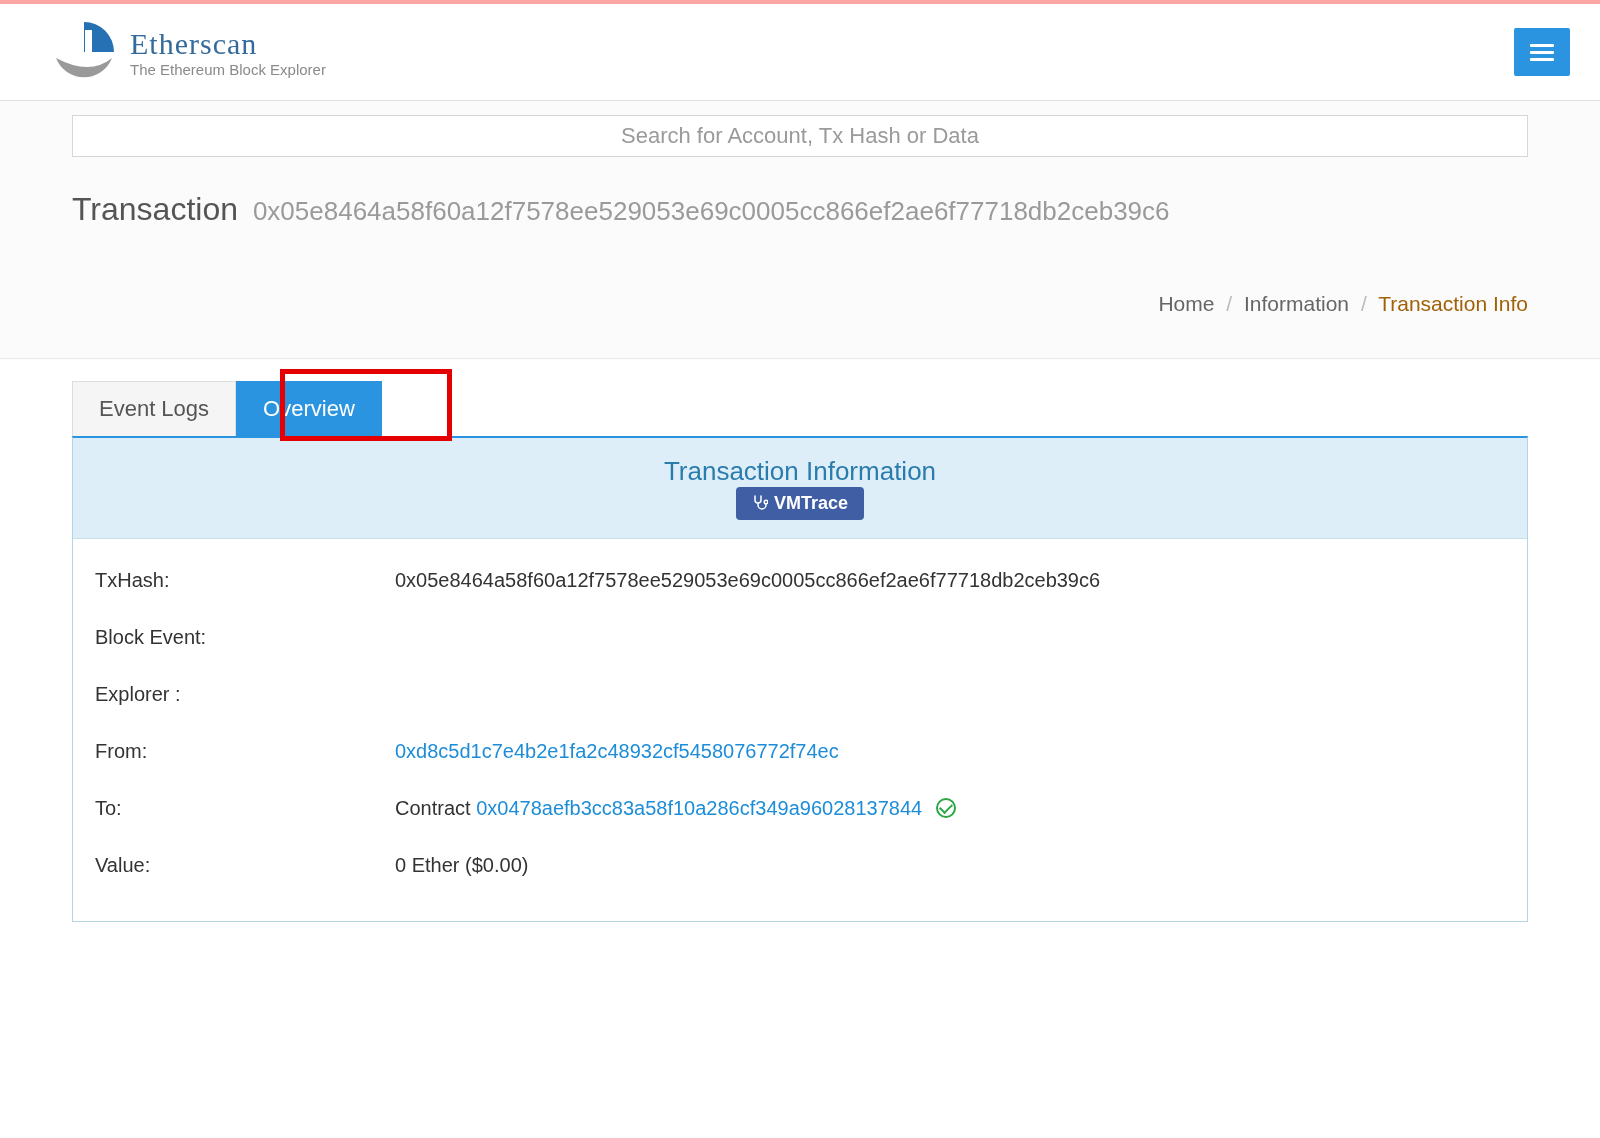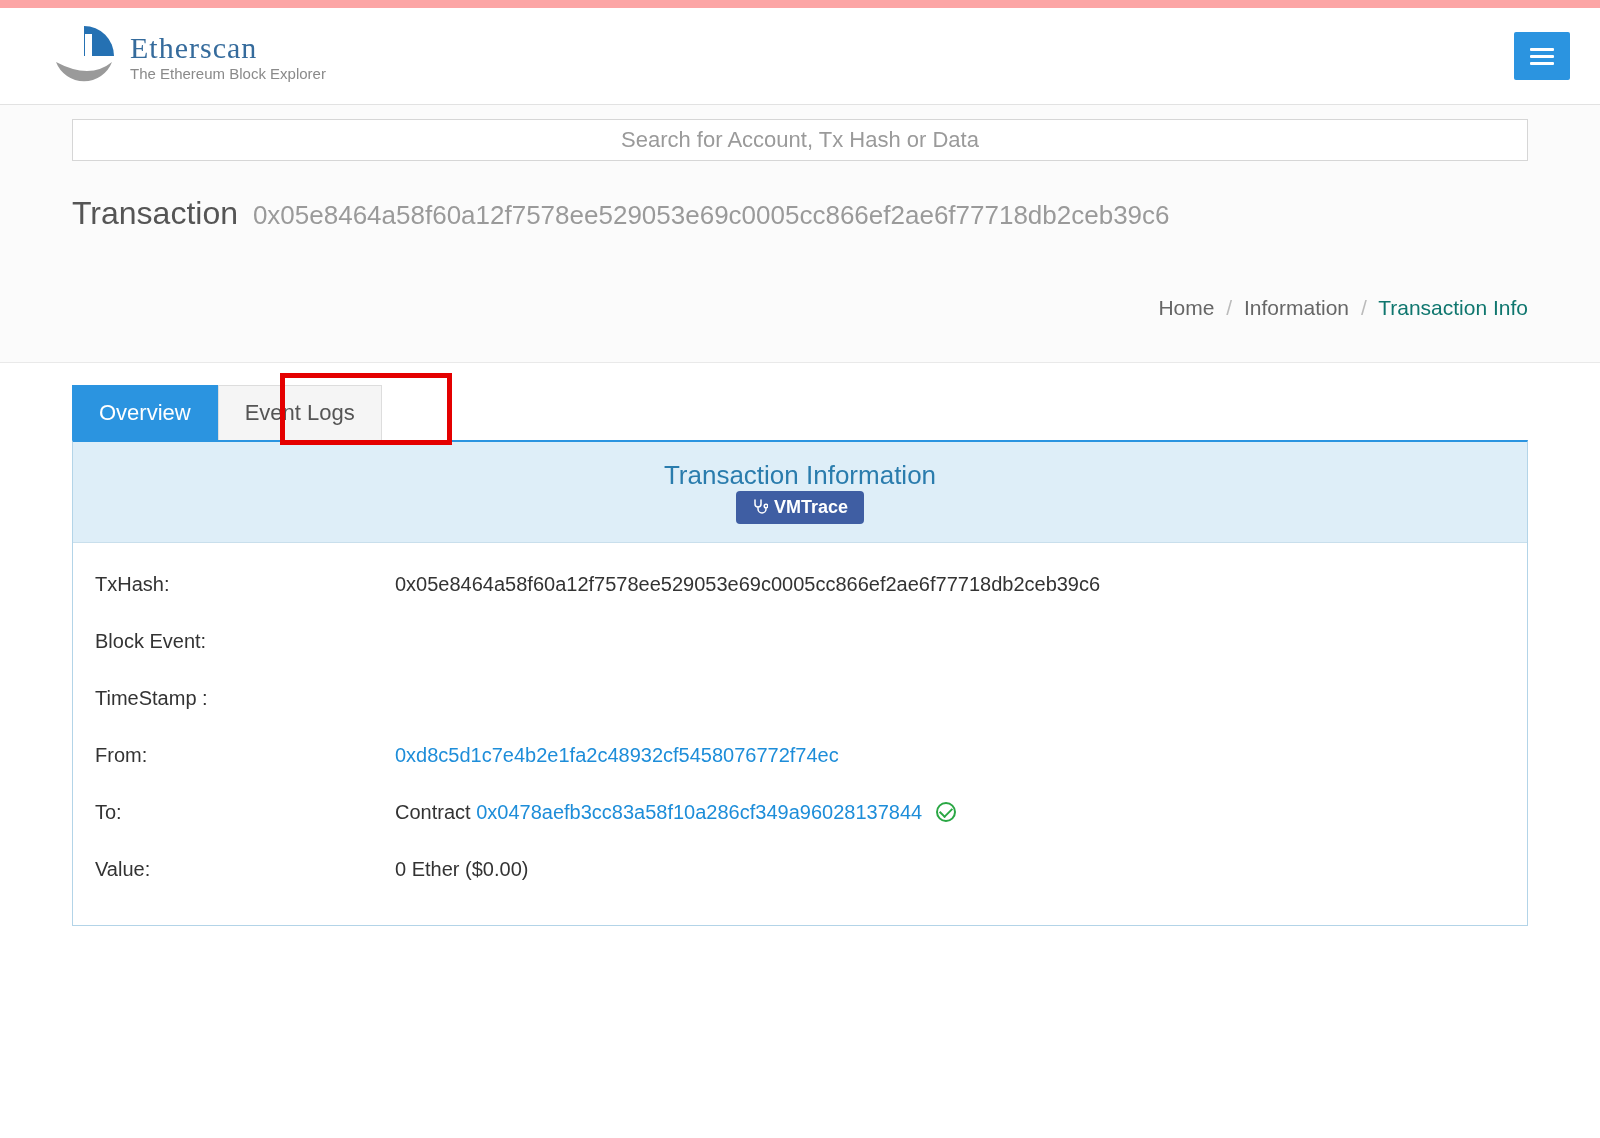--- a/index.html
+++ b/index.html
@@ -2,21 +2,21 @@
 <html><head>
   <meta charset="utf-8">
   <style>
     * { margin: 0; padding: 0; box-sizing: border-box; }
     body {
       font-family: -apple-system, "Helvetica Neue", Arial, sans-serif;
       color: #555;
       background: #fff;
     }
     .topbar {
-      border-top: 8px solid #fca5a5;
+      border-top: 4px solid #fca5a5;
       border-bottom: 1px solid #e2e2e2;
       padding: 14px 30px 14px 50px;
       display: flex;
       align-items: center;
       justify-content: space-between;
       background: #fff;
     }
     .logo-wrap { display: flex; align-items: center; }
     .logo-mark {
       width: 68px; height: 68px;
@@ -76,21 +76,21 @@
       font-size: 26px;
       font-weight: 400;
       margin-left: 6px;
     }
     .breadcrumb {
       text-align: right;
       font-size: 21px;
       color: #666;
     }
     .breadcrumb .sep { color: #bbb; margin: 0 6px; }
-    .breadcrumb .active { color: #0f766e; }
+    .breadcrumb .active { color: #a16207; }
     .content { padding: 22px 72px 0; }
     .tabs { display: flex; }
     .tab {
       padding: 14px 26px;
       font-size: 22px;
       border: 1px solid #ddd;
       border-bottom: none;
       background: #f5f5f5;
       color: #555;
       cursor: pointer;
@@ -207,22 +207,22 @@
     <span class="sep">/</span>
     <span>Information</span>
     <span class="sep">/</span>
     <span class="active">Transaction Info</span>
   </div>
 </div>
 
 <div class="content">
   <div class="tabs-wrap">
     <div class="tabs">
+      <div class="tab">Event Logs</div>
       <div class="tab active">Overview</div>
-      <div class="tab">Event Logs</div>
     </div>
     <div class="tab-highlight"></div>
   </div>
 
   <div class="panel">
     <div class="panel-head">
       <div class="panel-title">Transaction Information</div>
       <div class="vmtrace-btn">
         <span class="steth">
           <svg width="16" height="16" viewBox="0 0 16 16">
@@ -238,21 +238,21 @@
       <div class="row">
         <div class="label">TxHash:</div>
         <div class="value">0x05e8464a58f60a12f7578ee529053e69c0005cc866ef2ae6f77718db2ceb39c6</div>
       </div>
 
       <div class="row">
         <div class="label">Block Event:</div>
       </div>
 
       <div class="row">
-        <div class="label">TimeStamp :</div>
+        <div class="label">Explorer :</div>
       </div>
 
       <div class="row">
         <div class="label">From:</div>
         <div class="value"><span class="link">0xd8c5d1c7e4b2e1fa2c48932cf5458076772f74ec</span></div>
       </div>
 
       <div class="row">
         <div class="label">To:</div>
         <div class="value">

